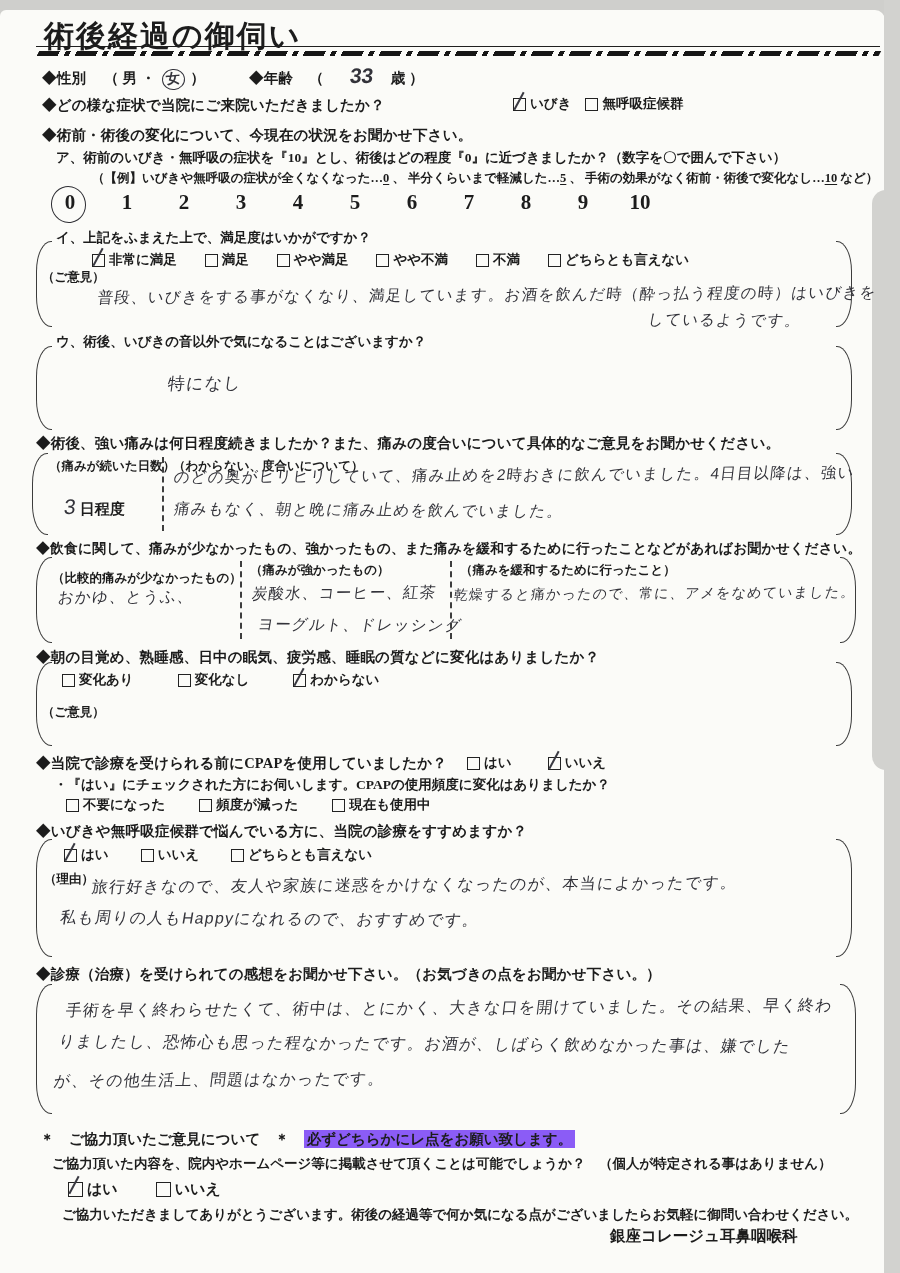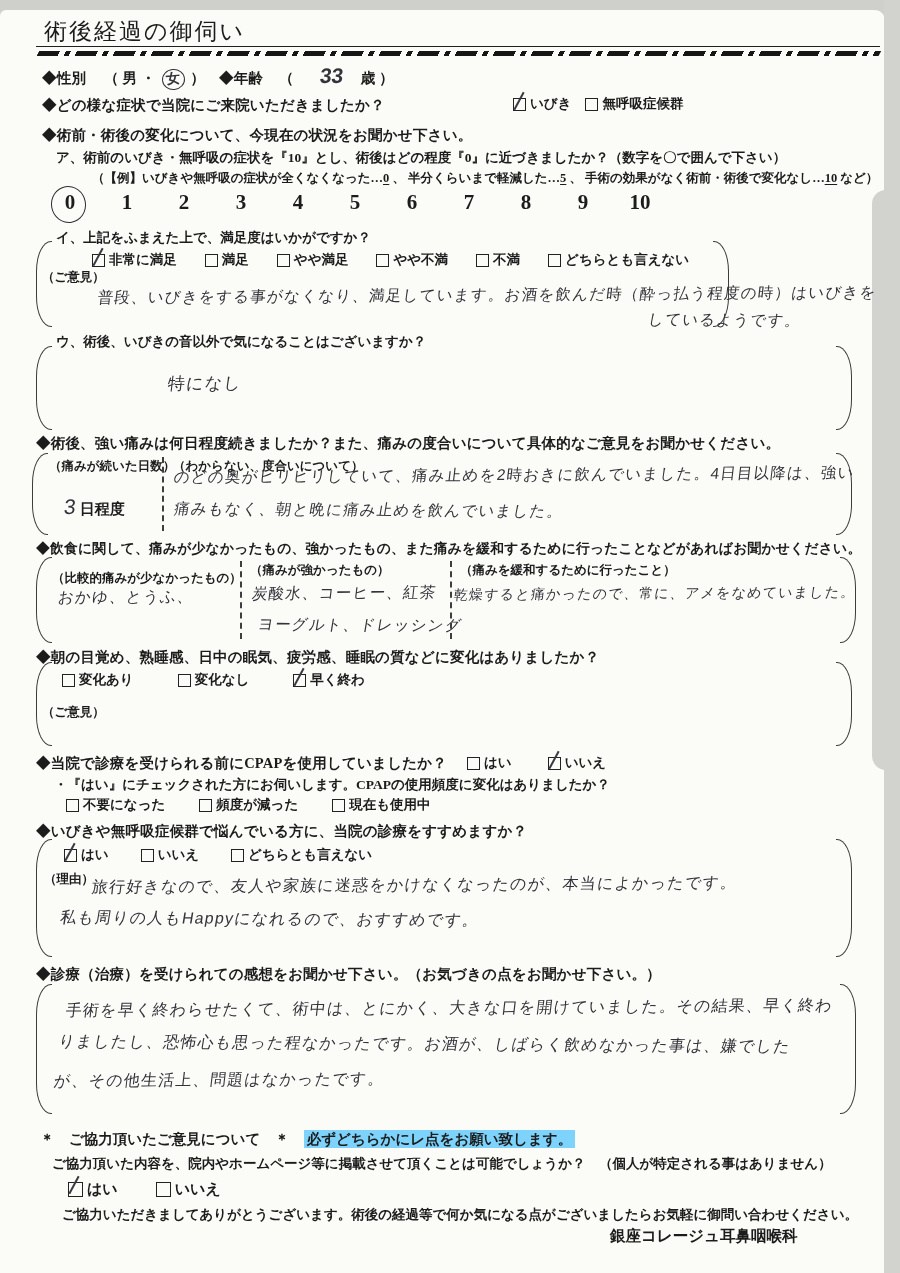--- a/index.html
+++ b/index.html
@@ -12,21 +12,21 @@
   #paper{
     position:absolute;left:0;top:10px;width:885px;height:1263px;
     background:#fbfbf8;
     border-radius:6px 10px 0 0;
   }
   .abs{position:absolute;}
   .scan-blob{
     position:absolute;background:#d2d2cf;
   }
   
-  .title{font-size:23px;font-weight:400;letter-spacing:2px;}
+  .title{font-size:30px;font-weight:700;letter-spacing:2px;}
   .h{font-size:14.5px;font-weight:700;letter-spacing:0.2px;white-space:nowrap;}
   .sub{font-size:13.5px;font-weight:700;white-space:nowrap;}
   .small{font-size:12.5px;font-weight:600;white-space:nowrap;}
   .lbl{font-size:12.5px;font-weight:600;white-space:nowrap;}
   .u{text-decoration:underline;text-underline-offset:2px;}
   .thinline{border-top:1.6px solid #1f1f1f;}
   .dashdot{
     height:4.5px;
     background:repeating-linear-gradient(90deg,#161616 0 21px,transparent 21px 27px,#161616 27px 32px,transparent 32px 38px);
     transform:skewX(-28deg);
@@ -63,40 +63,40 @@
     display:inline-block;border:1.7px solid #34343c;border-radius:50%;
     padding:0 3px 1px 3px;transform:rotate(-6deg);
   }
   
   .scale{display:flex;}
   .num{font-size:21px;font-weight:600;width:24px;text-align:center;margin-right:33px;position:relative;}
   .num.sel::after{
     content:"";position:absolute;left:-7px;top:-4px;width:33px;height:35px;
     border:1.9px solid #2d2d33;border-radius:50%;transform:rotate(-10deg);
   }
-  .hl{background:#7dd3fc;padding:1px 3px;}
+  .hl{background:#8b5cf6;padding:1px 3px;}
   .bold{font-weight:700;}
 </style>
 </head>
 <body>
 
 <div id="paper"></div>
 <div class="scan-blob" style="right:0;top:0;width:16px;height:1273px;"></div>
 <div class="scan-blob" style="right:10px;top:190px;width:18px;height:580px;border-radius:14px 0 0 14px;"></div>
 
 <div class="abs title" style="left:44px;top:16px;">術後経過の御伺い</div>
 <div class="abs thinline" style="left:36px;top:46px;width:844px;"></div>
 <div class="abs dashdot" style="left:38px;top:51px;width:842px;"></div>
 
 <div class="abs h" style="left:42px;top:64px;">
   <span>◆性別</span>
   <span style="margin-left:14px;">（ 男 ・</span>
   <span class="circ hw" style="font-size:14px;margin:0 2px;">女</span>
   <span>）</span>
-  <span style="margin-left:10px;">◆年齢</span>
+  <span style="margin-left:40px;">◆年齢</span>
   <span style="margin-left:12px;">（</span>
   <span class="hw hw-big" style="display:inline-block;margin:0 14px 0 22px;">33</span>
   <span>歳 ）</span>
 </div>
 
 <div class="abs h" style="left:42px;top:96px;">◆どの様な症状で当院にご来院いただきましたか？</div>
 <div class="abs cb-row" style="left:513px;top:95px;gap:14px;align-items:center;">
   <span class="cb-item">
     <span class="cb checked"></span>
     <span>いびき</span>
@@ -120,21 +120,21 @@
   <span class="num">4</span>
   <span class="num">5</span>
   <span class="num">6</span>
   <span class="num">7</span>
   <span class="num">8</span>
   <span class="num">9</span>
   <span class="num">10</span>
 </div>
 
 <div class="abs sub" style="left:56px;top:229px;">イ、上記をふまえた上で、満足度はいかがですか？</div>
-<div class="abox" style="left:36px;top:241px;width:693px;height:86px;">
+<div class="abox" style="left:36px;top:241px;width:816px;height:86px;">
   <div class="paren paren-l"></div>
   <div class="paren paren-r"></div>
   <div class="abs cb-row" style="left:56px;top:10px;gap:28px;">
     <span class="cb-item">
         <span class="cb checked"></span>
         <span>非常に満足</span>
       </span>
     <span class="cb-item">
         <span class="cb"></span>
         <span>満足</span>
@@ -206,21 +206,21 @@
     <span class="cb-item">
         <span class="cb"></span>
         <span>変化あり</span>
       </span>
     <span class="cb-item">
         <span class="cb"></span>
         <span>変化なし</span>
       </span>
     <span class="cb-item">
         <span class="cb checked"></span>
-        <span>早く終わ</span>
+        <span>わからない</span>
       </span>
   </div>
   <div class="abs lbl" style="left:6px;top:42px;">（ご意見）</div>
 </div>
 
 <div class="abs h" style="left:36px;top:754px;">◆当院で診療を受けられる前にCPAPを使用していましたか？</div>
 <div class="abs cb-row" style="left:467px;top:754px;gap:36px;">
   <span class="cb-item">
       <span class="cb"></span>
       <span>はい</span>

